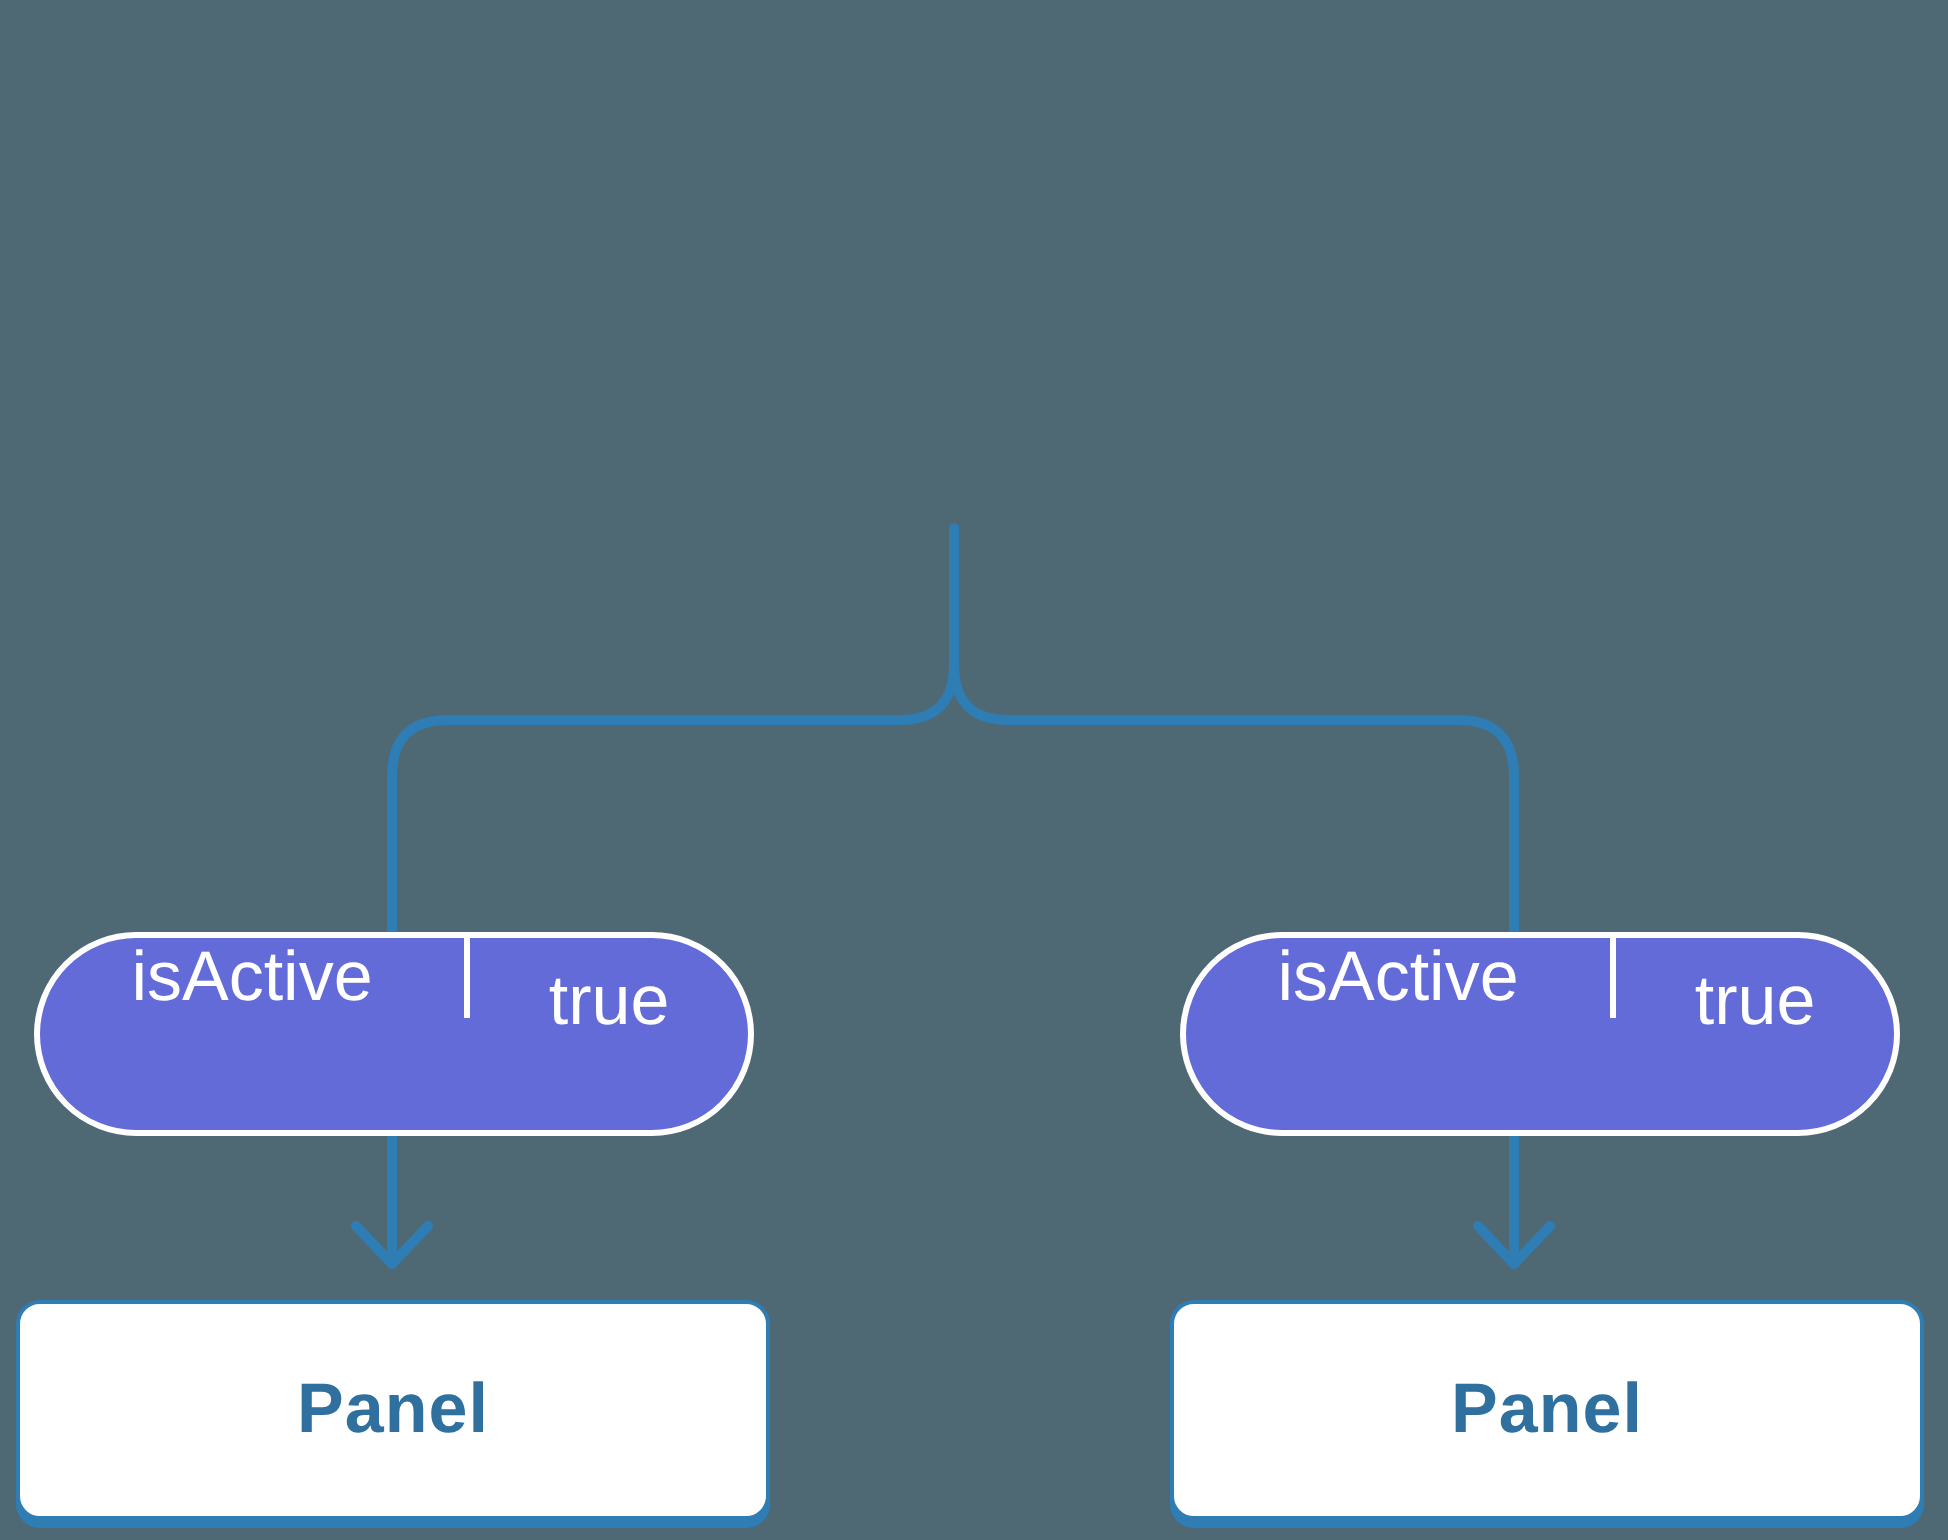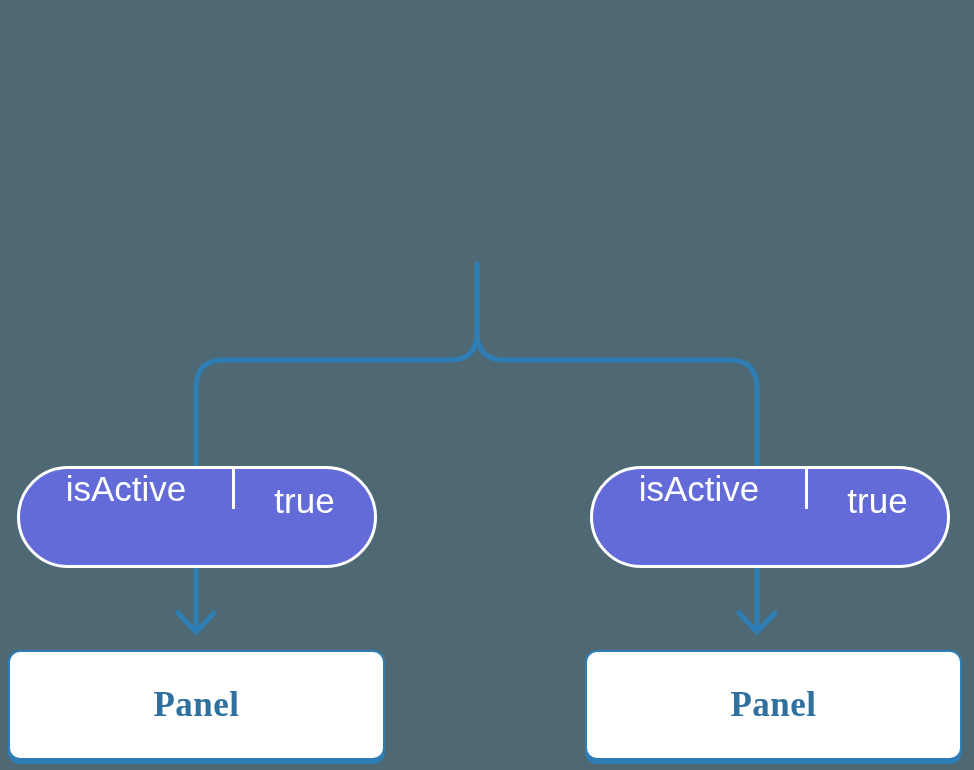--- a/index.html
+++ b/index.html
@@ -103,21 +103,20 @@
     align-items: center;
     justify-content: center;
   }
   .panel-card.left  { left: 8px; }
   .panel-card.right { left: 585px; }
   .panel-label {
     color: #2f709f;
     font-size: 35px;
     font-weight: 700;
     letter-spacing: 0.5px;
-    font-family: Liberation Serif, serif;
   }
 </style>
 </head>
 <body>
 
 <div class="stage">
 
   <svg class="connectors" width="974" height="770" viewBox="0 0 974 770" fill="none" stroke="#2e7db5" stroke-width="5" stroke-linecap="round" stroke-linejoin="round">
     <path d="M477 264 V332 Q477 360 450 360 H224 Q196 360 196 388 V466"></path>
     <path d="M477 332 Q477 360 504 360 H729 Q757 360 757 388 V466"></path>

